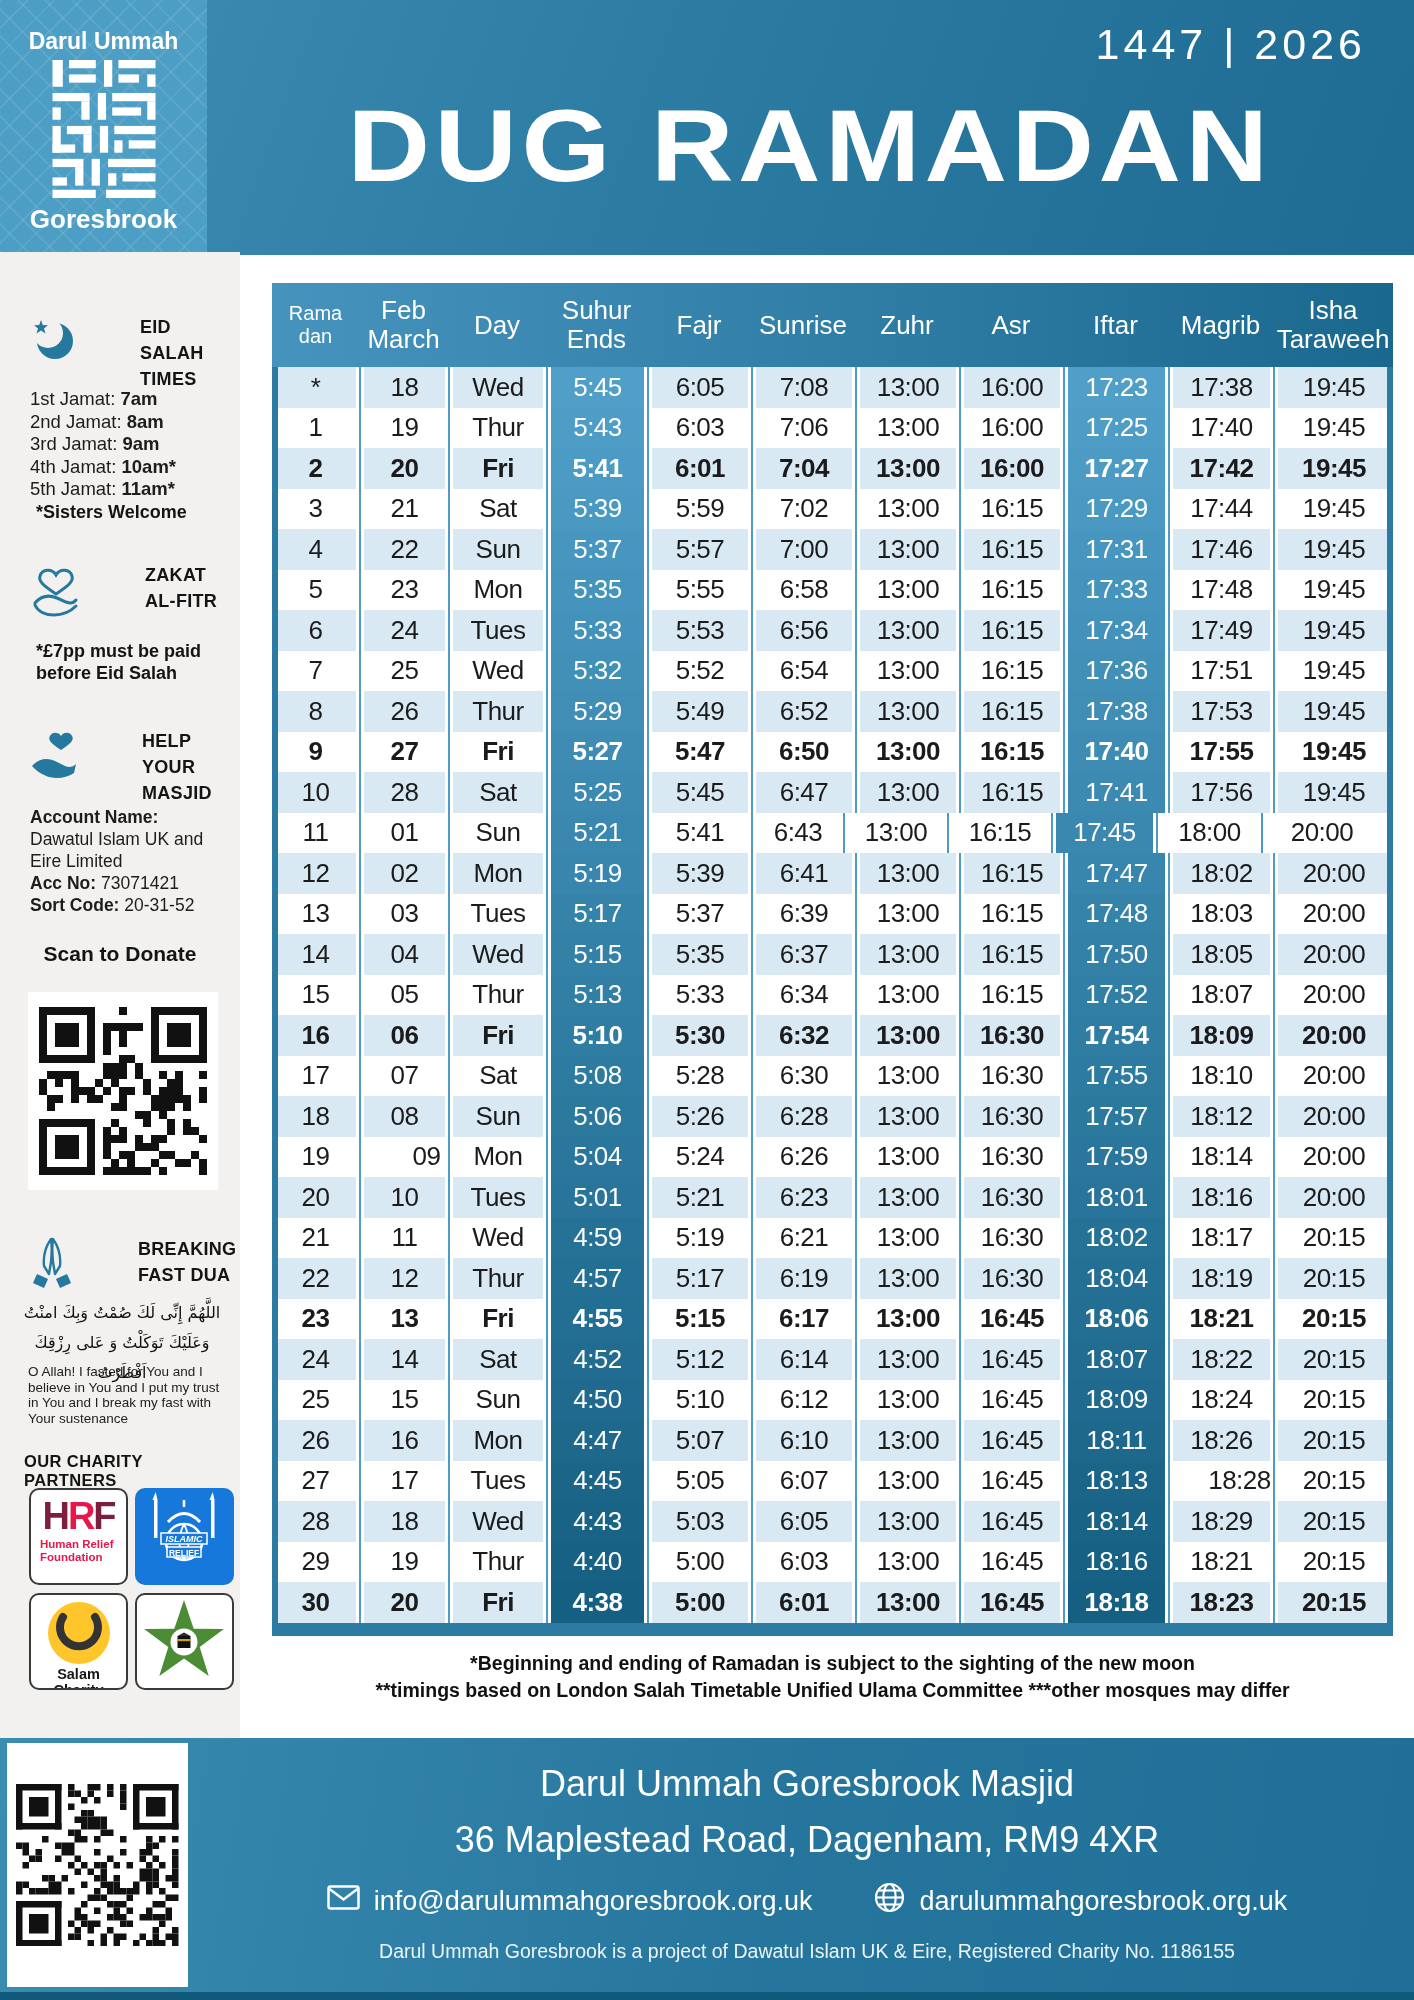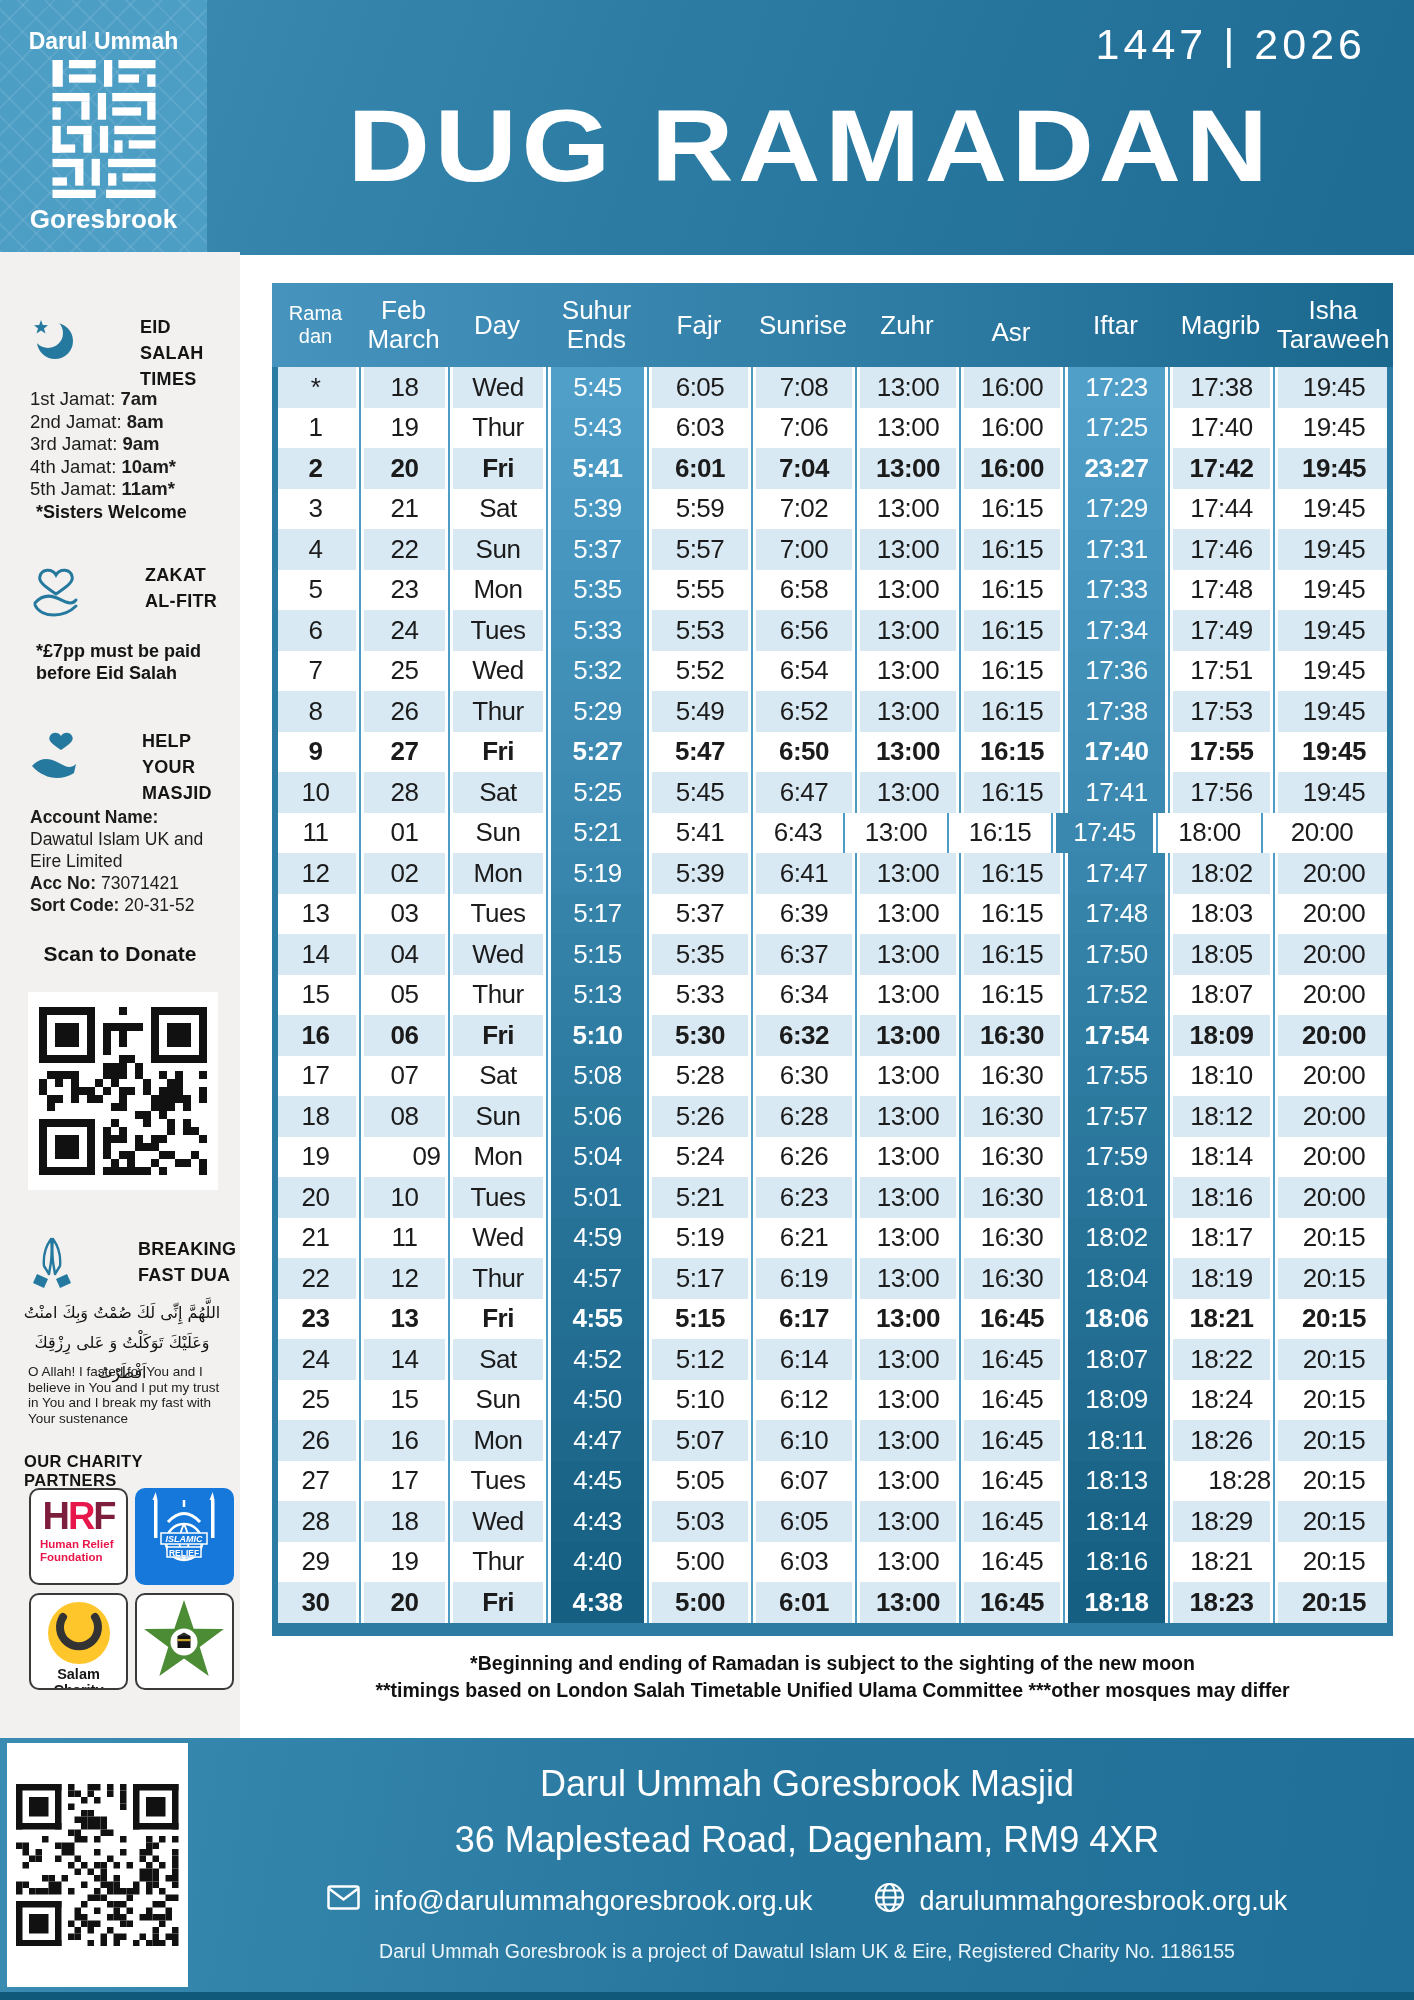--- a/index.html
+++ b/index.html
@@ -381,21 +381,21 @@
 
   <div class="tt">
     <div class="tt-head" id="tt-head">
         <div class="th th-sm" style="width: 87px;">Rama dan</div>
         <div class="th" style="width: 89px;">Feb March</div>
         <div class="th" style="width: 98px;">Day</div>
         <div class="th" style="width: 101px;">Suhur Ends</div>
         <div class="th" style="width: 104px;">Fajr</div>
         <div class="th" style="width: 104px;">Sunrise</div>
         <div class="th" style="width: 104px;">Zuhr</div>
-        <div class="th" style="width: 104px; margin-top: 7px;">Asr</div>
+        <div class="th" style="width: 104px;">Asr</div>
         <div class="th" style="width: 105px;">Iftar</div>
         <div class="th" style="width: 105px;">Magrib</div>
         <div class="th" style="width: 120px;">Isha Taraweeh</div>
       </div>
     <div class="tt-body" id="tt-body">
       <div class="edge l"></div>
       <div class="edge r"></div>
     <div class="row light">
           <div class="cell" style="width: 87px;">*</div>
           <div class="cell" style="width: 89px;">18</div>
@@ -424,21 +424,21 @@
         </div>
         <div class="row light fri">
           <div class="cell" style="width: 87px;">2</div>
           <div class="cell" style="width: 89px;">20</div>
           <div class="cell" style="width: 98px;">Fri</div>
           <div class="cell hl" style="width: 101px; background: rgb(75, 155, 196);">5:41</div>
           <div class="cell" style="width: 104px;">6:01</div>
           <div class="cell" style="width: 104px;">7:04</div>
           <div class="cell" style="width: 104px;">13:00</div>
           <div class="cell" style="width: 104px;">16:00</div>
-          <div class="cell hl" style="width: 105px; background: rgb(75, 155, 196);">23:27</div>
+          <div class="cell hl" style="width: 105px; background: rgb(75, 155, 196);">17:27</div>
           <div class="cell" style="width: 105px;">17:42</div>
           <div class="cell" style="width: 120px;">19:45</div>
         </div>
         <div class="row">
           <div class="cell" style="width: 87px;">3</div>
           <div class="cell" style="width: 89px;">21</div>
           <div class="cell" style="width: 98px;">Sat</div>
           <div class="cell hl" style="width: 101px; background: rgb(73, 153, 194);">5:39</div>
           <div class="cell" style="width: 104px;">5:59</div>
           <div class="cell" style="width: 104px;">7:02</div>

